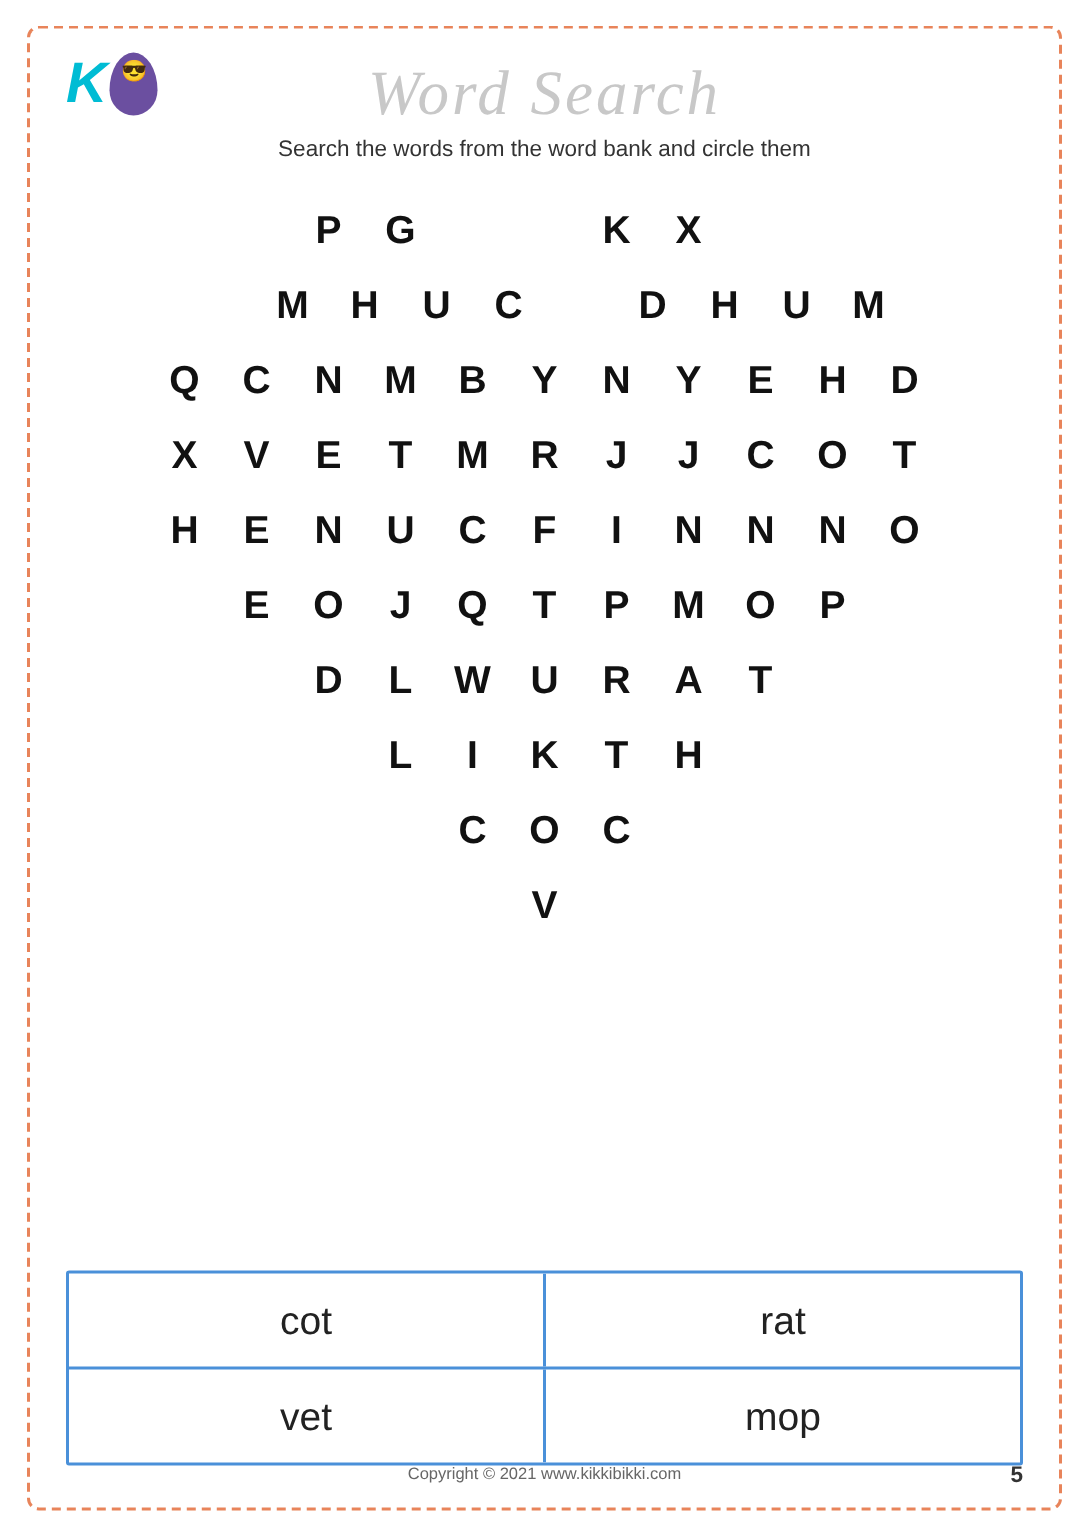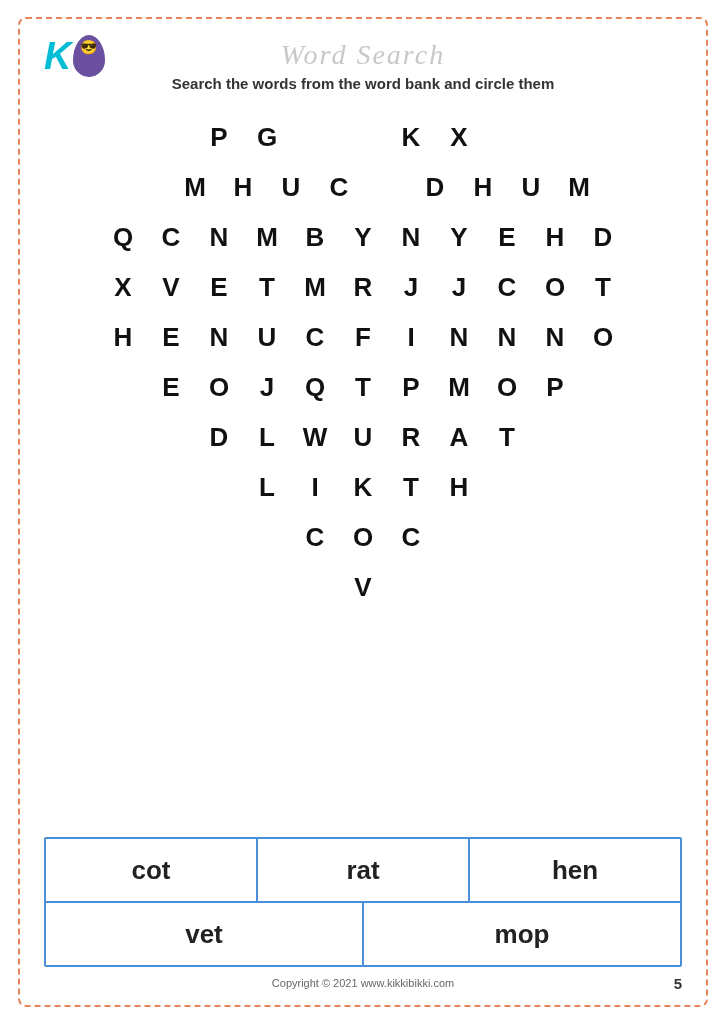--- a/index.html
+++ b/index.html
@@ -66,34 +66,34 @@
     }
 
     .logo-bean::before {
       content: '😎';
       font-size: 14px;
       position: absolute;
       top: 4px;
     }
 
     .title {
-      font-size: 28px;
+      font-size: 42px;
       color: #c8c8c8;
       font-weight: 300;
       font-family: 'Georgia', serif;
       font-style: italic;
       letter-spacing: 2px;
       margin-top: 4px;
       text-align: center;
     }
 
     .subtitle {
       font-size: 15px;
       color: #333;
-      font-weight: 700;
+      font-weight: 400;
       margin-top: 4px;
     }
 
     
     .grid-container {
       display: flex;
       flex-direction: column;
       align-items: center;
       margin-top: 16px;
       flex: 1;
@@ -142,38 +142,37 @@
       text-align: right;
     }
 
     .word-bank-cell {
       flex: 1;
       height: 62px;
       display: flex;
       align-items: center;
       justify-content: center;
       font-size: 26px;
-      font-weight: 700;
+      font-weight: 400;
       color: #222;
       border-right: 2px solid #4a90d9;
       font-family: Arial, sans-serif;
     }
 
     .word-bank-cell:last-child {
       border-right: none;
     }
 
     
     .footer {
       width: 100%;
       display: flex;
       flex-direction: row;
       justify-content: center;
       align-items: center;
-      margin-top: 10px;
       position: relative;
       text-align: center;
     }
 
     .copyright {
       font-size: 11px;
       color: #666;
     }
 
     .page-num {
@@ -327,21 +326,20 @@
         <div class="grid-cell empty"></div>
         <div class="grid-cell empty"></div>
         <div class="grid-cell empty"></div>
       </div>
     </div>
 
   <div class="word-bank" id="word-bank">
   <div class="word-bank-row">
         <div class="word-bank-cell">cot</div>
         <div class="word-bank-cell">rat</div>
-        <div class="word-bank-cell">hen</div>
       </div>
       <div class="word-bank-row">
         <div class="word-bank-cell">vet</div>
         <div class="word-bank-cell">mop</div>
       </div>
     </div>
 
   <div class="footer">
     <span class="copyright">Copyright © 2021 www.kikkibikki.com</span>
     <span class="page-num">5</span>

